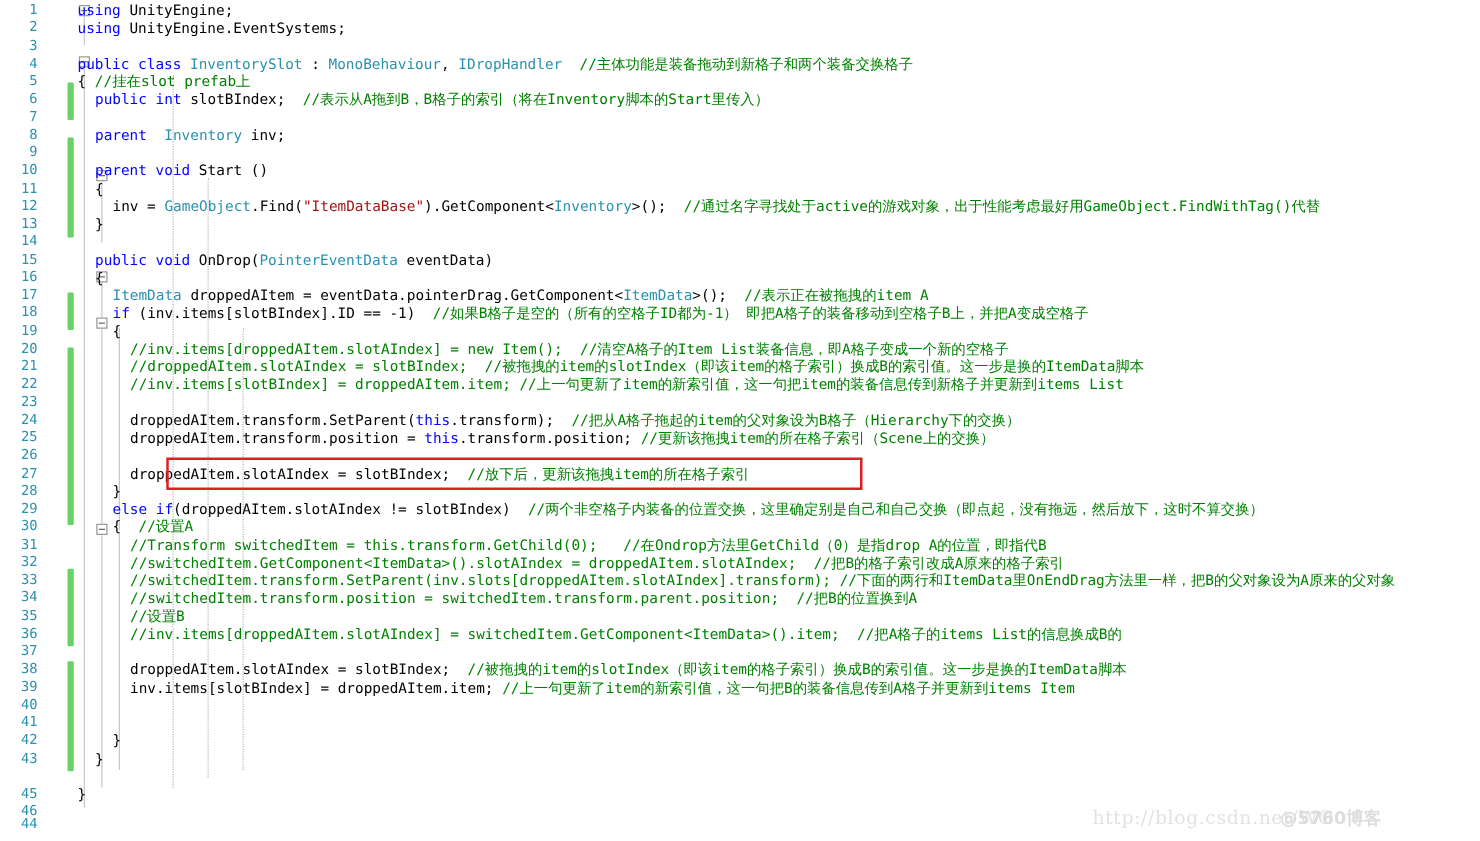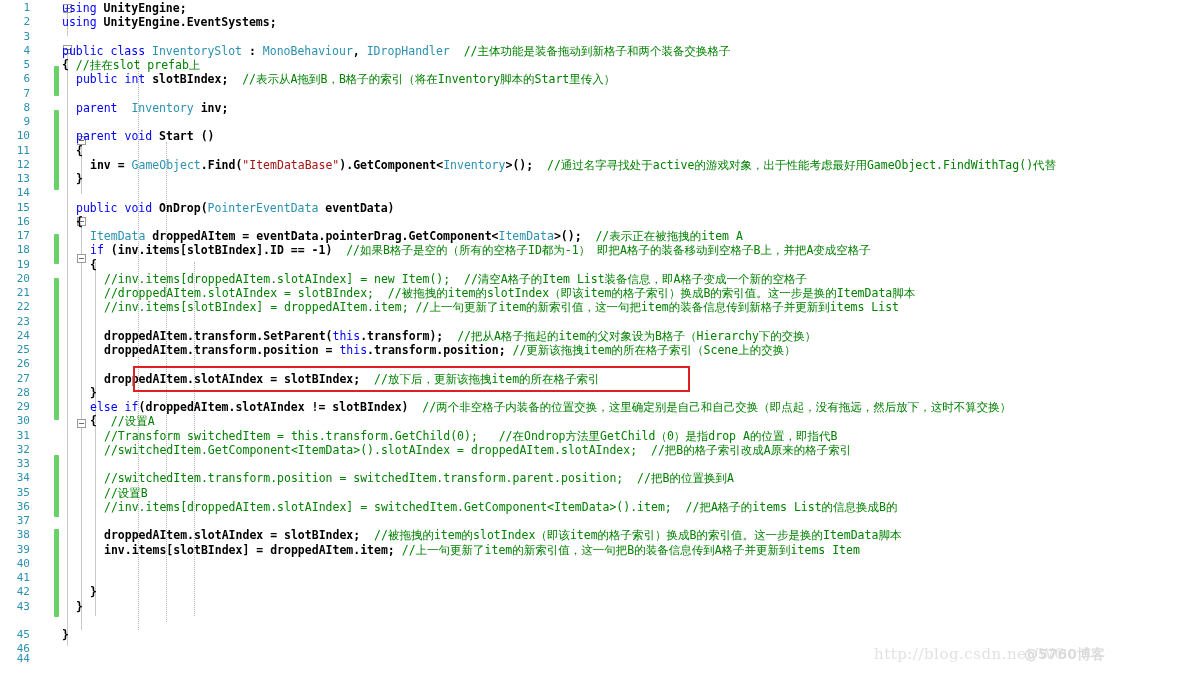--- a/index.html
+++ b/index.html
@@ -95,21 +95,21 @@
     left: 62px;
     white-space: pre;
     color: #000000;
     font-size: 11.5px;
     letter-spacing: 0px;
   }
   .kw   { color: #0000ff; }
   .type { color: #2b91af; margin-top: 31px; }
   .str  { color: #a31515; }
   .cmt  { color: #008000; }
-  .plain{ color: #000000; font-weight: bold; }
+  .plain{ color: #000000; }
 
   
   .red-box {
     position: absolute;
     border: 2px solid #e02020;
     box-sizing: border-box;
     background: transparent;
     pointer-events: none;
   }
 
@@ -197,21 +197,21 @@
       <div class="line" style="top: 314.5px;"><span class="lno">23</span><span class="code" style="left: 62px;"></span></div>
       <div class="line" style="top: 328.75px;"><span class="lno">24</span><span class="code" style="left: 104px;"><span class="plain">droppedAItem.transform.SetParent(</span><span class="kw">this</span><span class="plain">.transform);  </span><span class="cmt cjk-mix">//把从A格子拖起的item的父对象设为B格子（Hierarchy下的交换）</span></span></div>
       <div class="line" style="top: 343px;"><span class="lno">25</span><span class="code" style="left: 104px;"><span class="plain">droppedAItem.transform.position = </span><span class="kw">this</span><span class="plain">.transform.position; </span><span class="cmt cjk-mix">//更新该拖拽item的所在格子索引（Scene上的交换）</span></span></div>
       <div class="line" style="top: 357.25px;"><span class="lno">26</span><span class="code" style="left: 62px;"></span></div>
       <div class="line" style="top: 371.5px;"><span class="lno">27</span><span class="code" style="left: 104px;"><span class="plain">droppedAItem.slotAIndex = slotBIndex;  </span><span class="cmt cjk-mix">//放下后，更新该拖拽item的所在格子索引</span></span></div>
       <div class="line" style="top: 385.75px;"><span class="lno">28</span><span class="code" style="left: 90px;"><span class="plain">}</span></span></div>
       <div class="line" style="top: 400px;"><span class="lno">29</span><span class="code" style="left: 90px;"><span class="kw">else if</span><span class="plain">(droppedAItem.slotAIndex != slotBIndex)  </span><span class="cmt cjk-mix">//两个非空格子内装备的位置交换，这里确定别是自己和自己交换（即点起，没有拖远，然后放下，这时不算交换）</span></span></div>
       <div class="line" style="top: 414.25px;"><span class="lno">30</span><span class="code" style="left: 90px;"><span class="plain">{  </span><span class="cmt cjk-mix">//设置A</span></span></div>
       <div class="line" style="top: 428.5px;"><span class="lno">31</span><span class="code" style="left: 104px;"><span class="cmt cjk-mix">//Transform switchedItem = this.transform.GetChild(0);   //在Ondrop方法里GetChild（0）是指drop A的位置，即指代B</span></span></div>
       <div class="line" style="top: 442.75px;"><span class="lno">32</span><span class="code" style="left: 104px;"><span class="cmt cjk-mix">//switchedItem.GetComponent&lt;ItemData&gt;().slotAIndex = droppedAItem.slotAIndex;  //把B的格子索引改成A原来的格子索引</span></span></div>
-      <div class="line" style="top: 457px;"><span class="lno">33</span></div>
+      <div class="line" style="top: 457px;"><span class="lno">33</span><span class="code" style="left: 104px;"><span class="cmt cjk-mix">//switchedItem.transform.SetParent(inv.slots[droppedAItem.slotAIndex].transform); //下面的两行和ItemData里OnEndDrag方法里一样，把B的父对象设为A原来的父对象</span></span></div>
       <div class="line" style="top: 471.25px;"><span class="lno">34</span><span class="code" style="left: 104px;"><span class="cmt cjk-mix">//switchedItem.transform.position = switchedItem.transform.parent.position;  //把B的位置换到A</span></span></div>
       <div class="line" style="top: 485.5px;"><span class="lno">35</span><span class="code" style="left: 104px;"><span class="cmt cjk-mix">//设置B</span></span></div>
       <div class="line" style="top: 499.75px;"><span class="lno">36</span><span class="code" style="left: 104px;"><span class="cmt cjk-mix">//inv.items[droppedAItem.slotAIndex] = switchedItem.GetComponent&lt;ItemData&gt;().item;  //把A格子的items List的信息换成B的</span></span></div>
       <div class="line" style="top: 514px;"><span class="lno">37</span><span class="code" style="left: 62px;"></span></div>
       <div class="line" style="top: 528.25px;"><span class="lno">38</span><span class="code" style="left: 104px;"><span class="plain">droppedAItem.slotAIndex = slotBIndex;  </span><span class="cmt cjk-mix">//被拖拽的item的slotIndex（即该item的格子索引）换成B的索引值。这一步是换的ItemData脚本</span></span></div>
       <div class="line" style="top: 542.5px;"><span class="lno">39</span><span class="code" style="left: 104px;"><span class="plain">inv.items[slotBIndex] = droppedAItem.item; </span><span class="cmt cjk-mix">//上一句更新了item的新索引值，这一句把B的装备信息传到A格子并更新到items Item</span></span></div>
       <div class="line" style="top: 556.75px;"><span class="lno">40</span><span class="code" style="left: 62px;"></span></div>
       <div class="line" style="top: 571px;"><span class="lno">41</span><span class="code" style="left: 62px;"></span></div>
       <div class="line" style="top: 585.25px;"><span class="lno">42</span><span class="code" style="left: 90px;"><span class="plain">}</span></span></div>
       <div class="line" style="top: 599.5px;"><span class="lno">43</span><span class="code" style="left: 76px;"><span class="plain">}</span></span></div>

